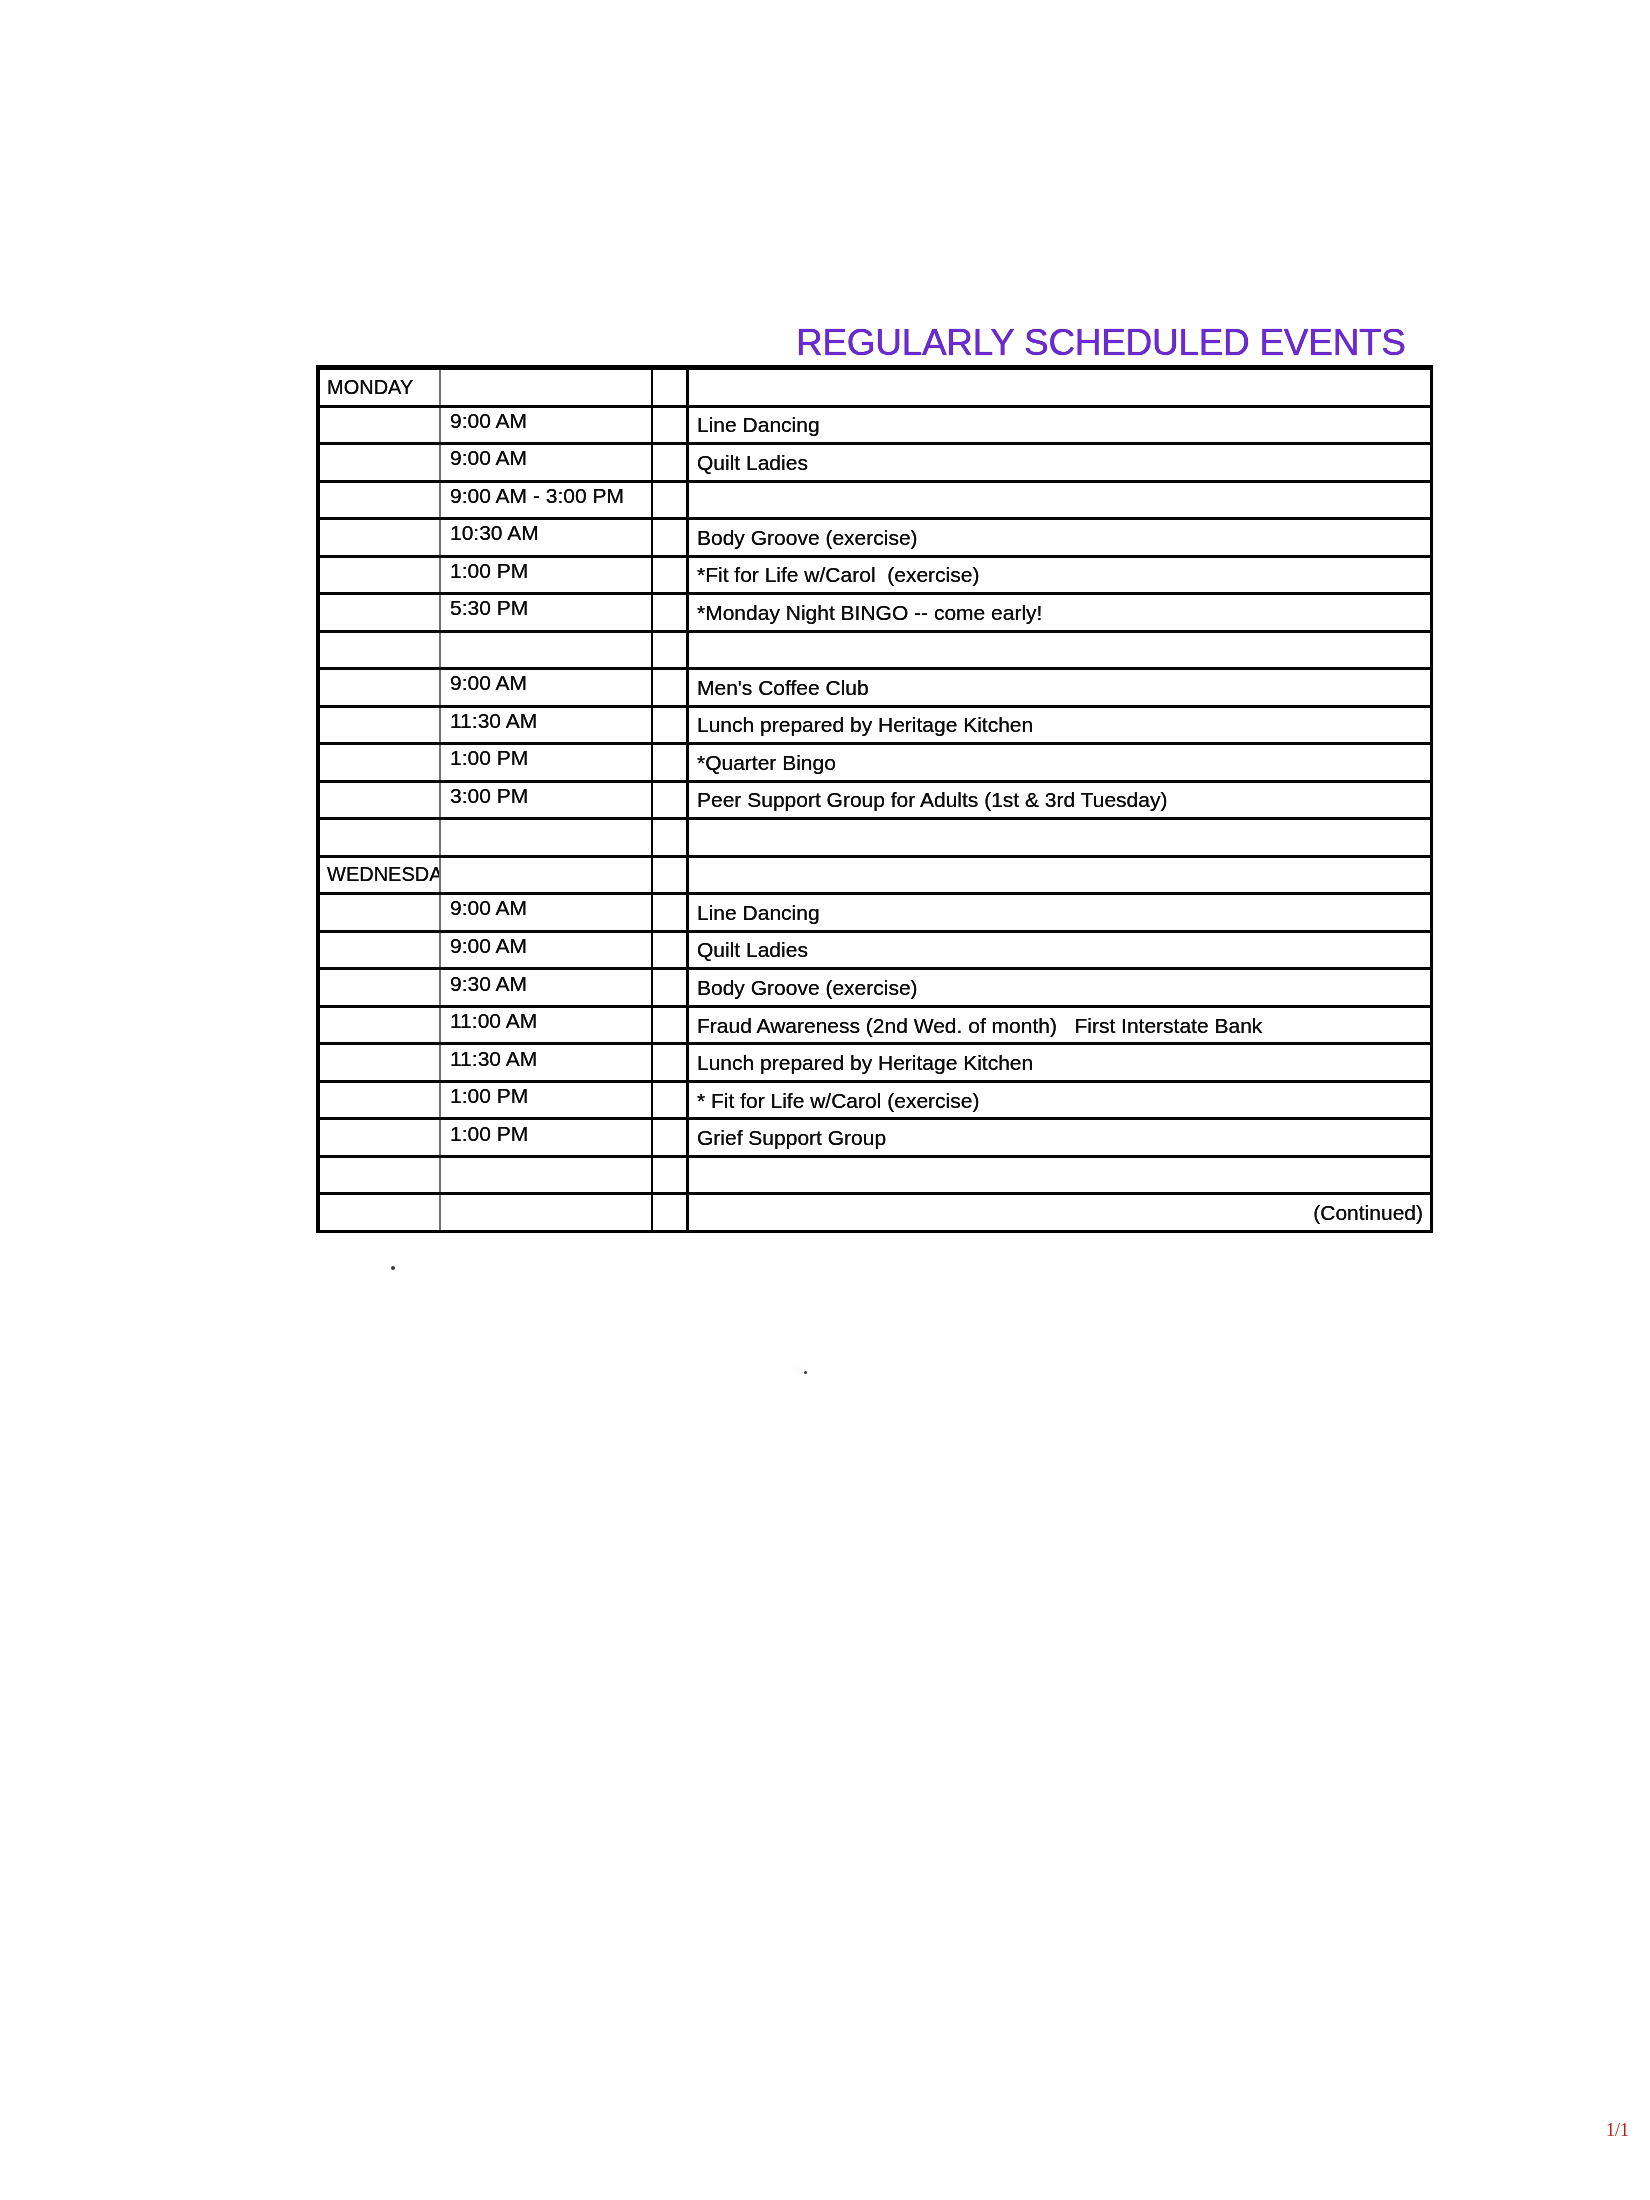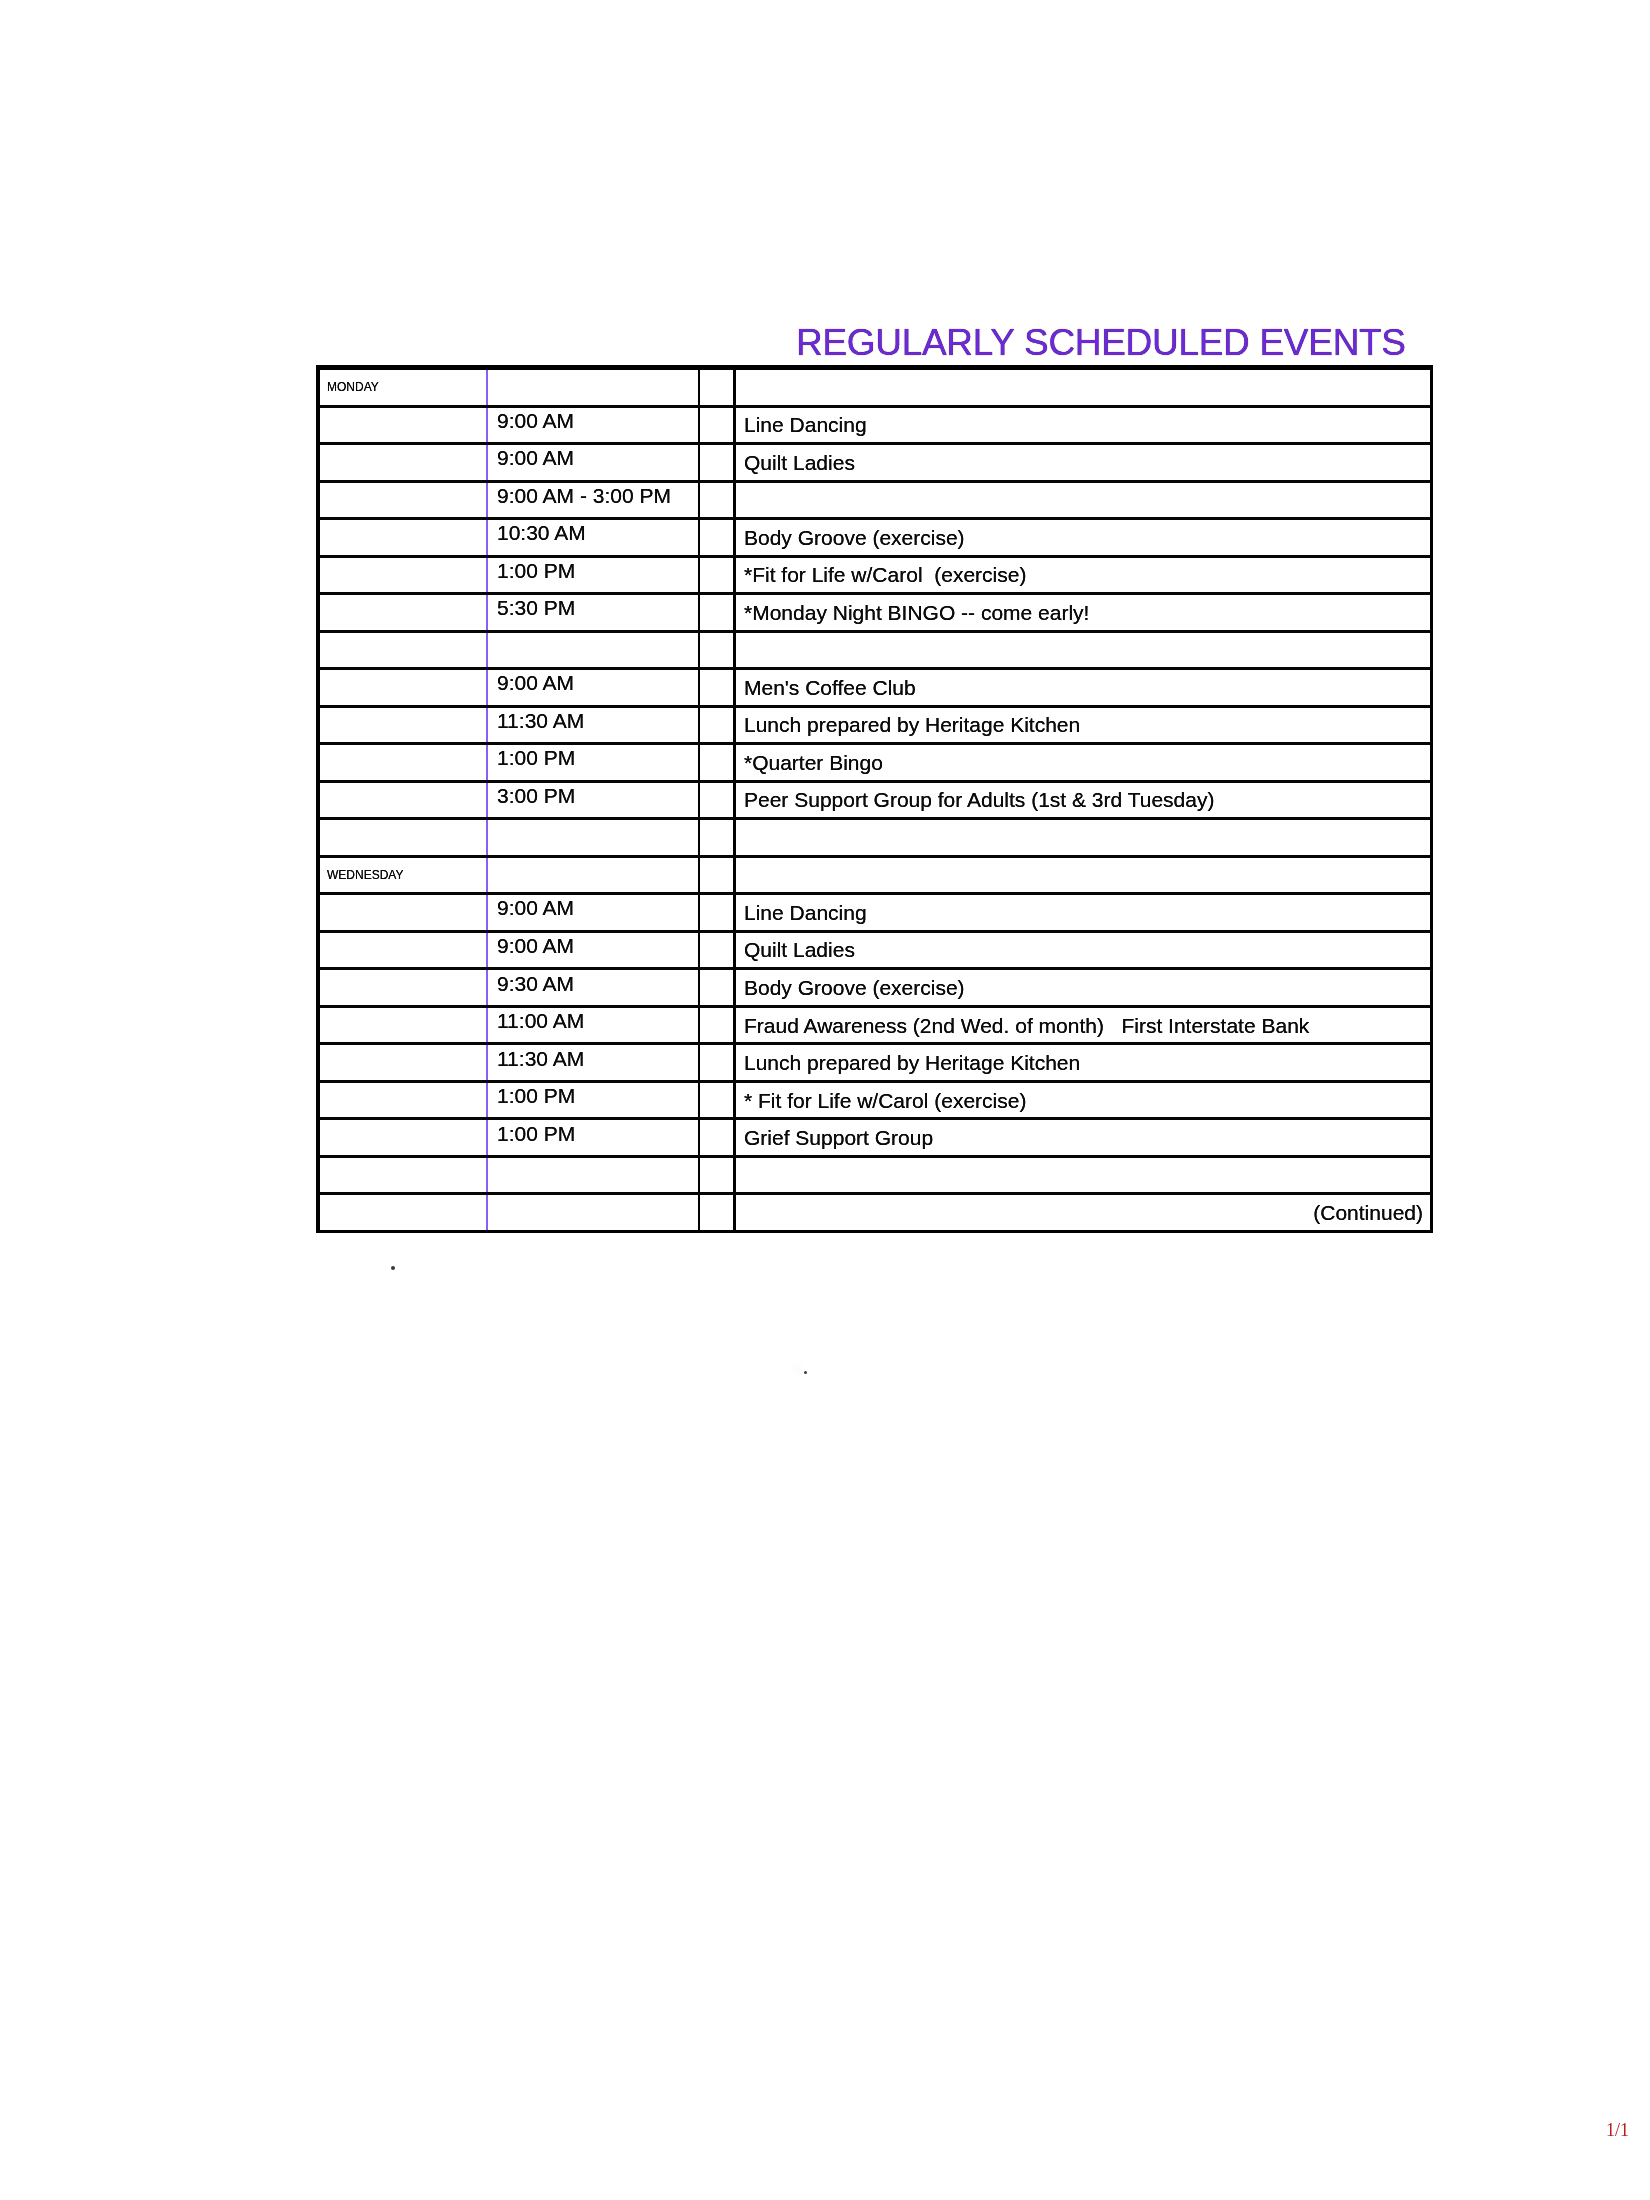--- a/index.html
+++ b/index.html
@@ -40,24 +40,24 @@
   .tr:last-child{border-bottom:none;}
   .td{
     box-sizing:border-box;
     display:flex;align-items:center;
     white-space:pre;
     overflow:hidden;
     font-size:21px;
     text-shadow:0 0 0.6px #000;
   }
   .c-day{
-    width:168px;
-    border-right:2px solid #8b5cf6;
+    width:121px;
+    border-right:2px solid #737373;
     padding:0 4px 0 7px;
-    font-size:12px;
+    font-size:20px;
   }
   .c-time{
     width:212px;
     border-right:2px solid #020202;
     padding:0 4px 8px 9px;
   }
   .c-gap{
     width:36px;
     border-right:3px solid #020202;
   }

